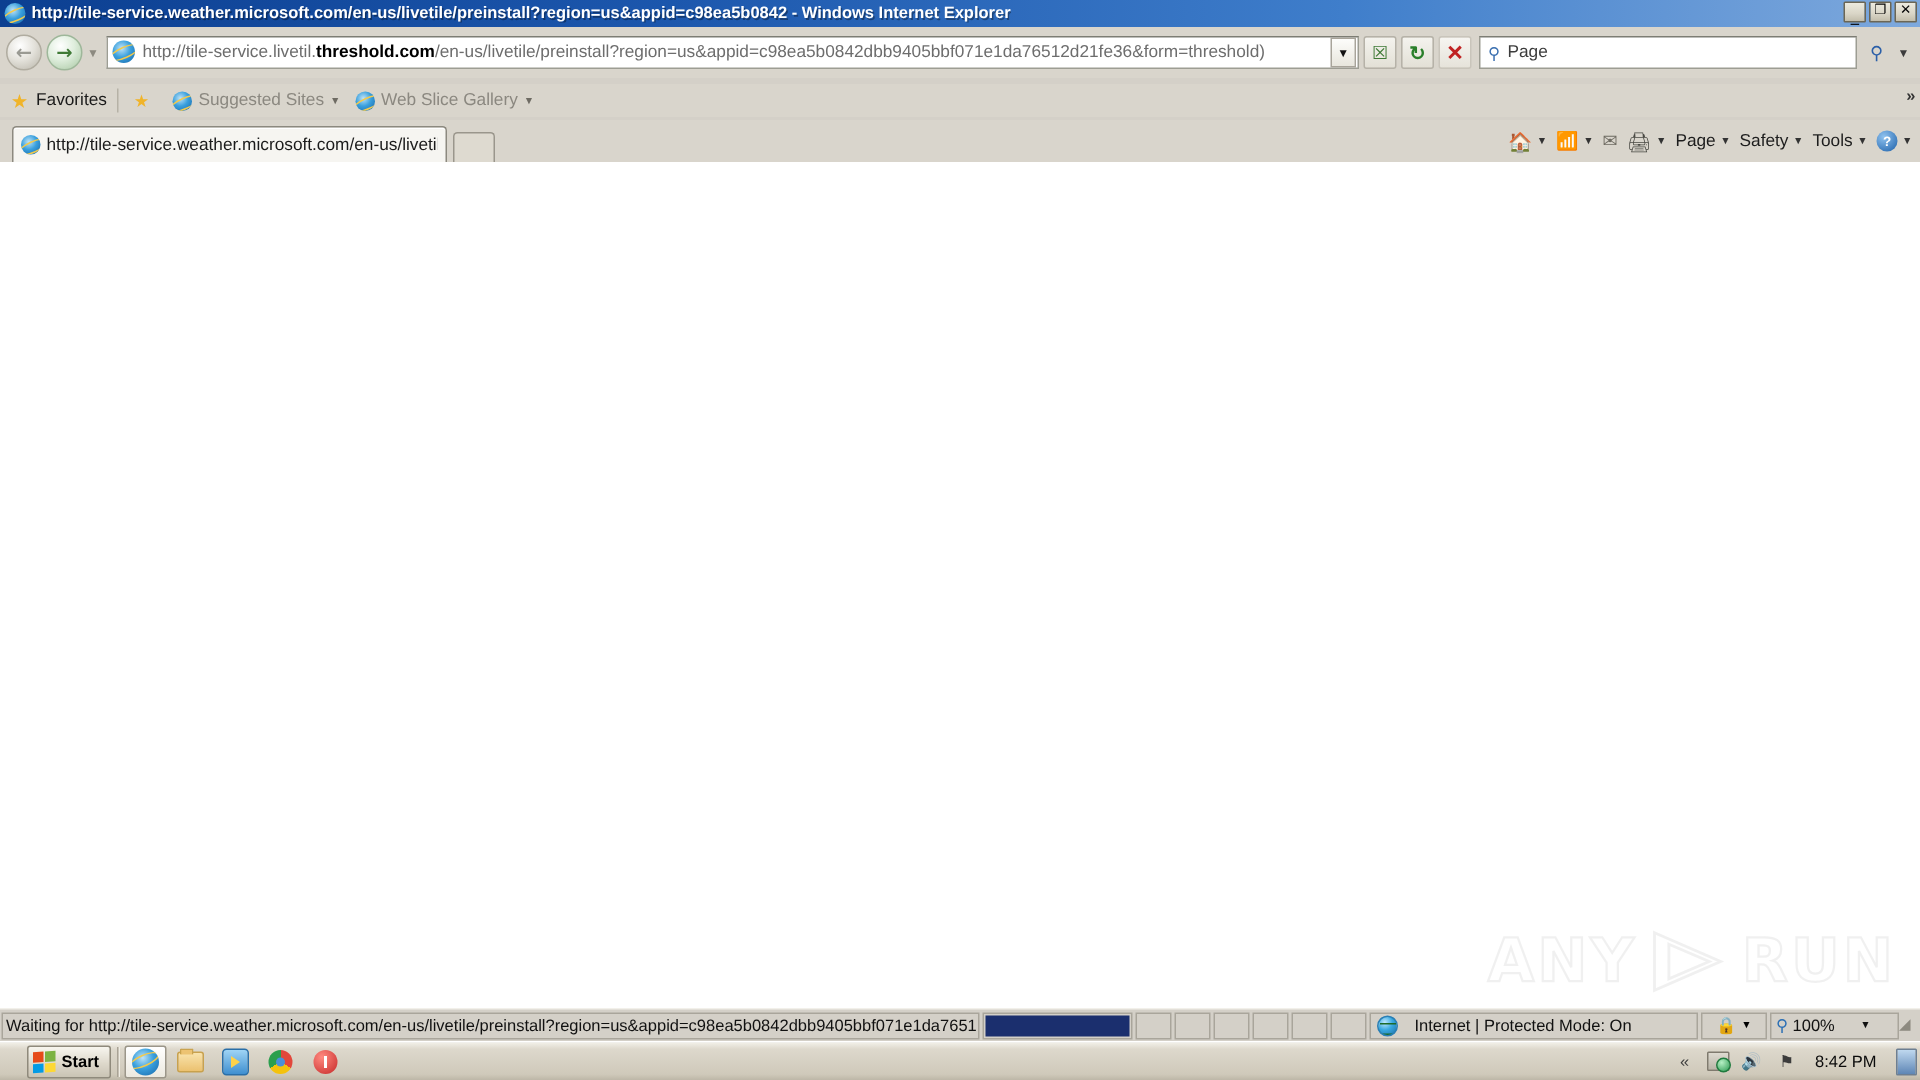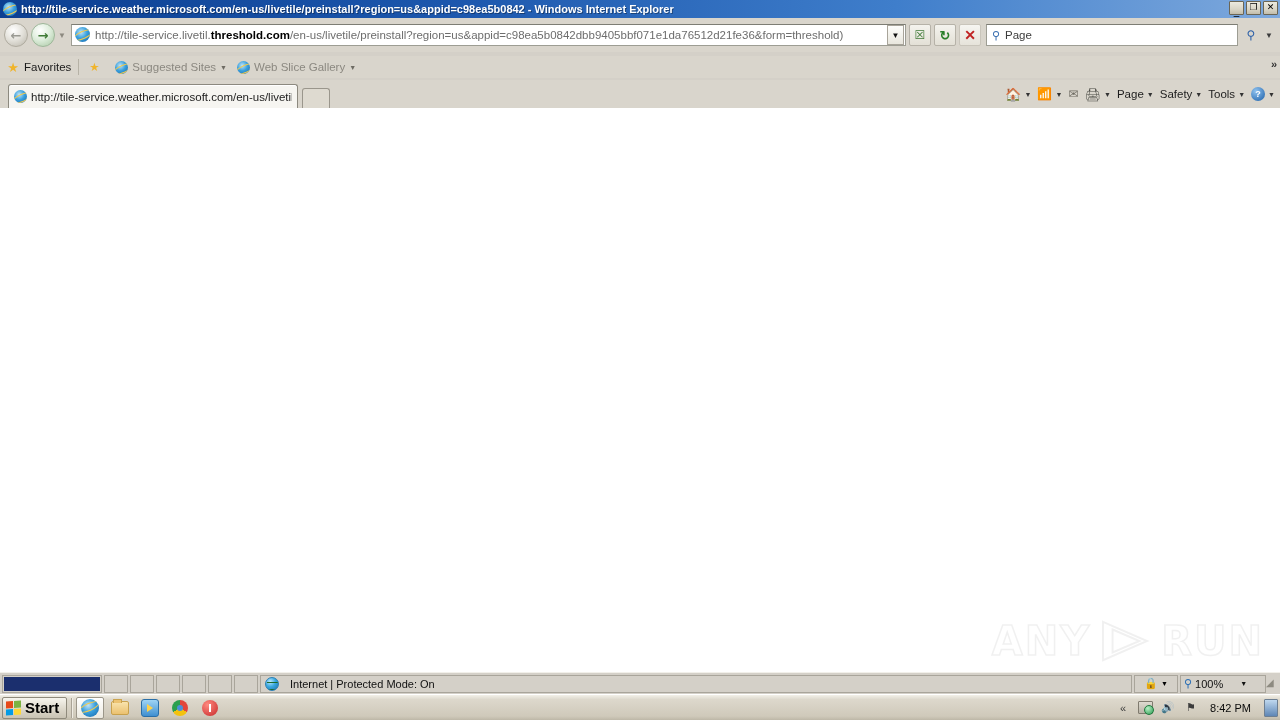--- a/index.html
+++ b/index.html
@@ -271,25 +271,25 @@
   .grip { position: absolute; right: 2px; top: 4px; width: 12px; height: 12px; color: #8d8a80; font-size: 10px; }
 
   
   .taskbar {
     position: absolute; left: 0; top: 694px; width: 1280px; height: 26px;
     background: linear-gradient(to bottom, #f2f0e8 0%, #ddd8cc 18%, #cfc9ba 85%, #bdb7a7 100%);
     border-top: 1px solid #ffffff;
     display: flex; align-items: center;
   }
   .startbtn {
-    margin-left: 2px; height: 22px; padding: 0 7px 0 3px;
+    margin-left: 18px; height: 22px; padding: 0 7px 0 3px;
     background: linear-gradient(to bottom, #f7f5ee, #ddd8cb 55%, #c9c3b4);
     border: 1px solid #8f8a7c; border-radius: 2px;
     display: flex; align-items: center; gap: 4px;
-    font-size: 15px; font-weight: bold; color: #000;
+    font-size: 11px; font-weight: bold; color: #000;
   }
   .winflag {
     width: 15px; height: 14px; display: grid;
     grid-template-columns: 1fr 1fr; grid-template-rows: 1fr 1fr;
     gap: 1px; transform: skewY(-4deg);
   }
   .winflag i { display: block; }
   .winflag i:nth-child(1) { background: #e64a19; }
   .winflag i:nth-child(2) { background: #7cb342; }
   .winflag i:nth-child(3) { background: #039be5; }
@@ -471,20 +471,21 @@
       <span class="wm-text">ANY</span>
       <svg class="wm-logo" viewBox="0 0 60 48">
         <polygon points="6,4 52,24 6,44" fill="none" stroke="#cfcfcf" stroke-width="2"></polygon>
         <polygon points="16,12 44,24 16,36" fill="none" stroke="#cfcfcf" stroke-width="2"></polygon>
       </svg>
       <span class="wm-text">RUN</span>
     </div>
   </div>
 
   <div class="statusbar">
+    <div class="status-text-cell">Waiting for http://tile-service.weather.microsoft.com/en-us/livetile/preinstall?region=us&amp;appid=c98ea5b0842dbb9405bbf071e1da7651</div>
     <div class="progress-cell">
       <div class="progress-fill"></div>
     </div>
     <div class="seg"></div>
     <div class="seg"></div>
     <div class="seg"></div>
     <div class="seg"></div>
     <div class="seg"></div>
     <div class="seg"></div>
     <div class="zone-cell">

